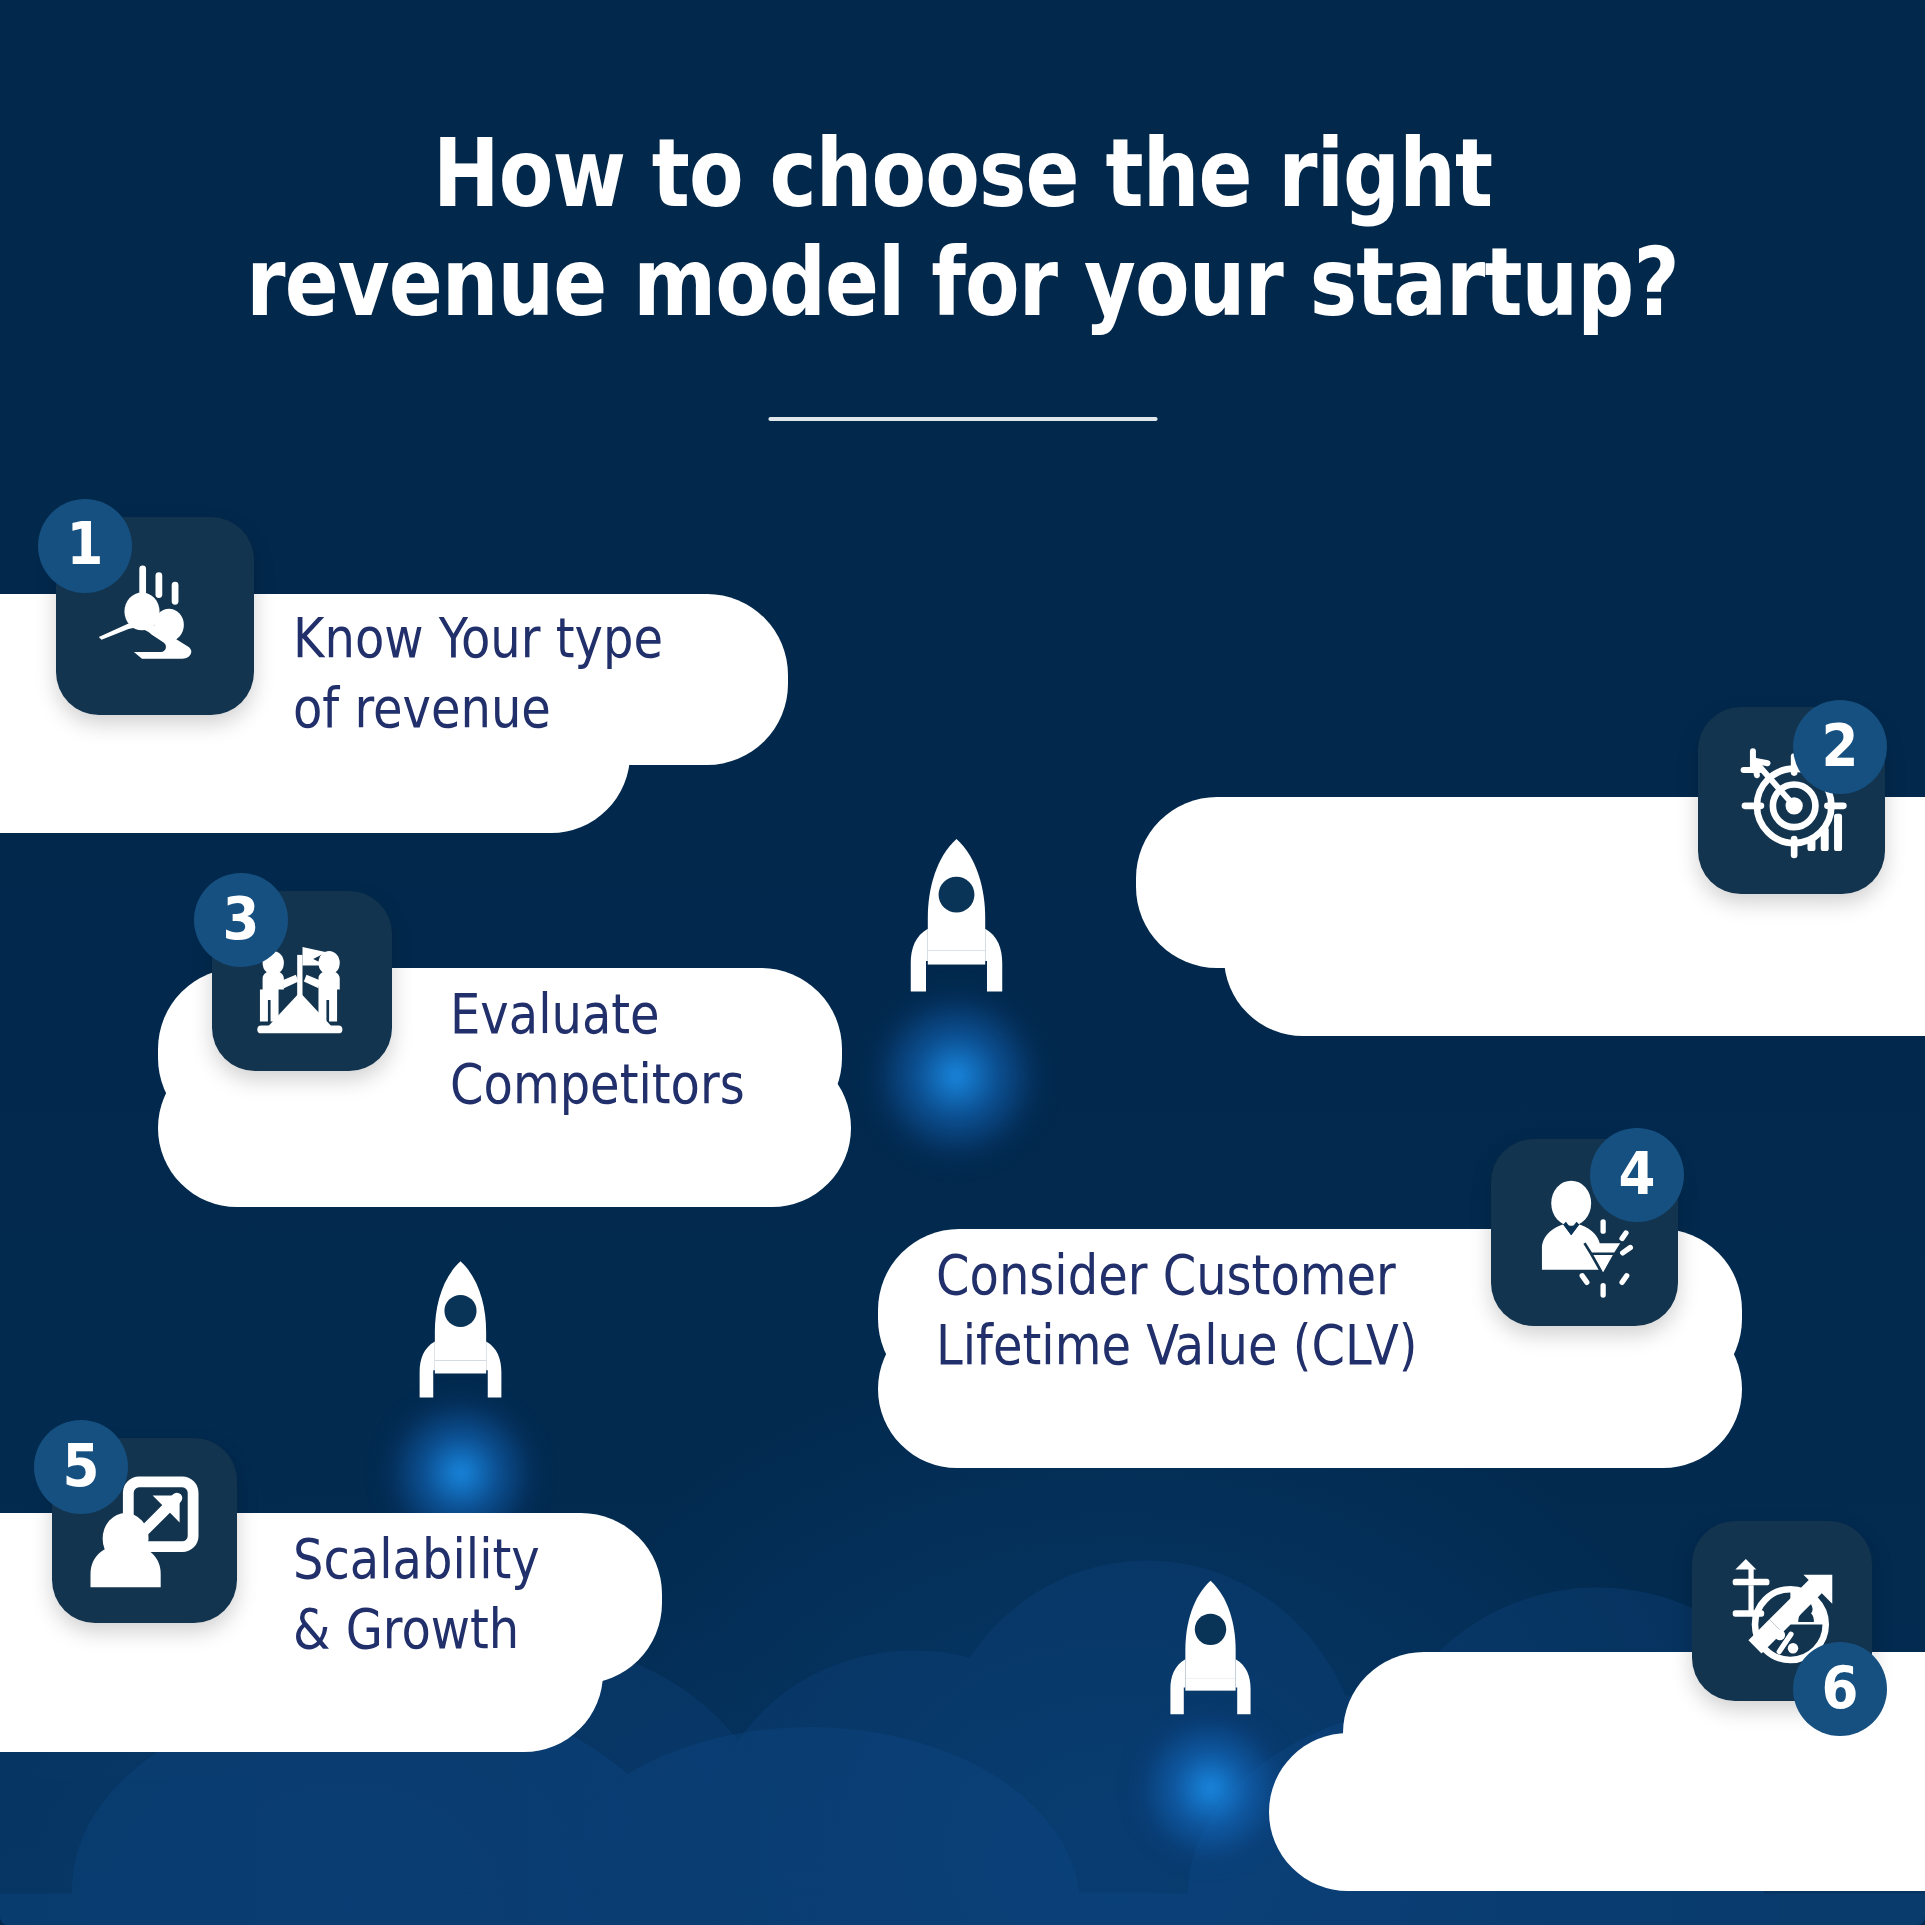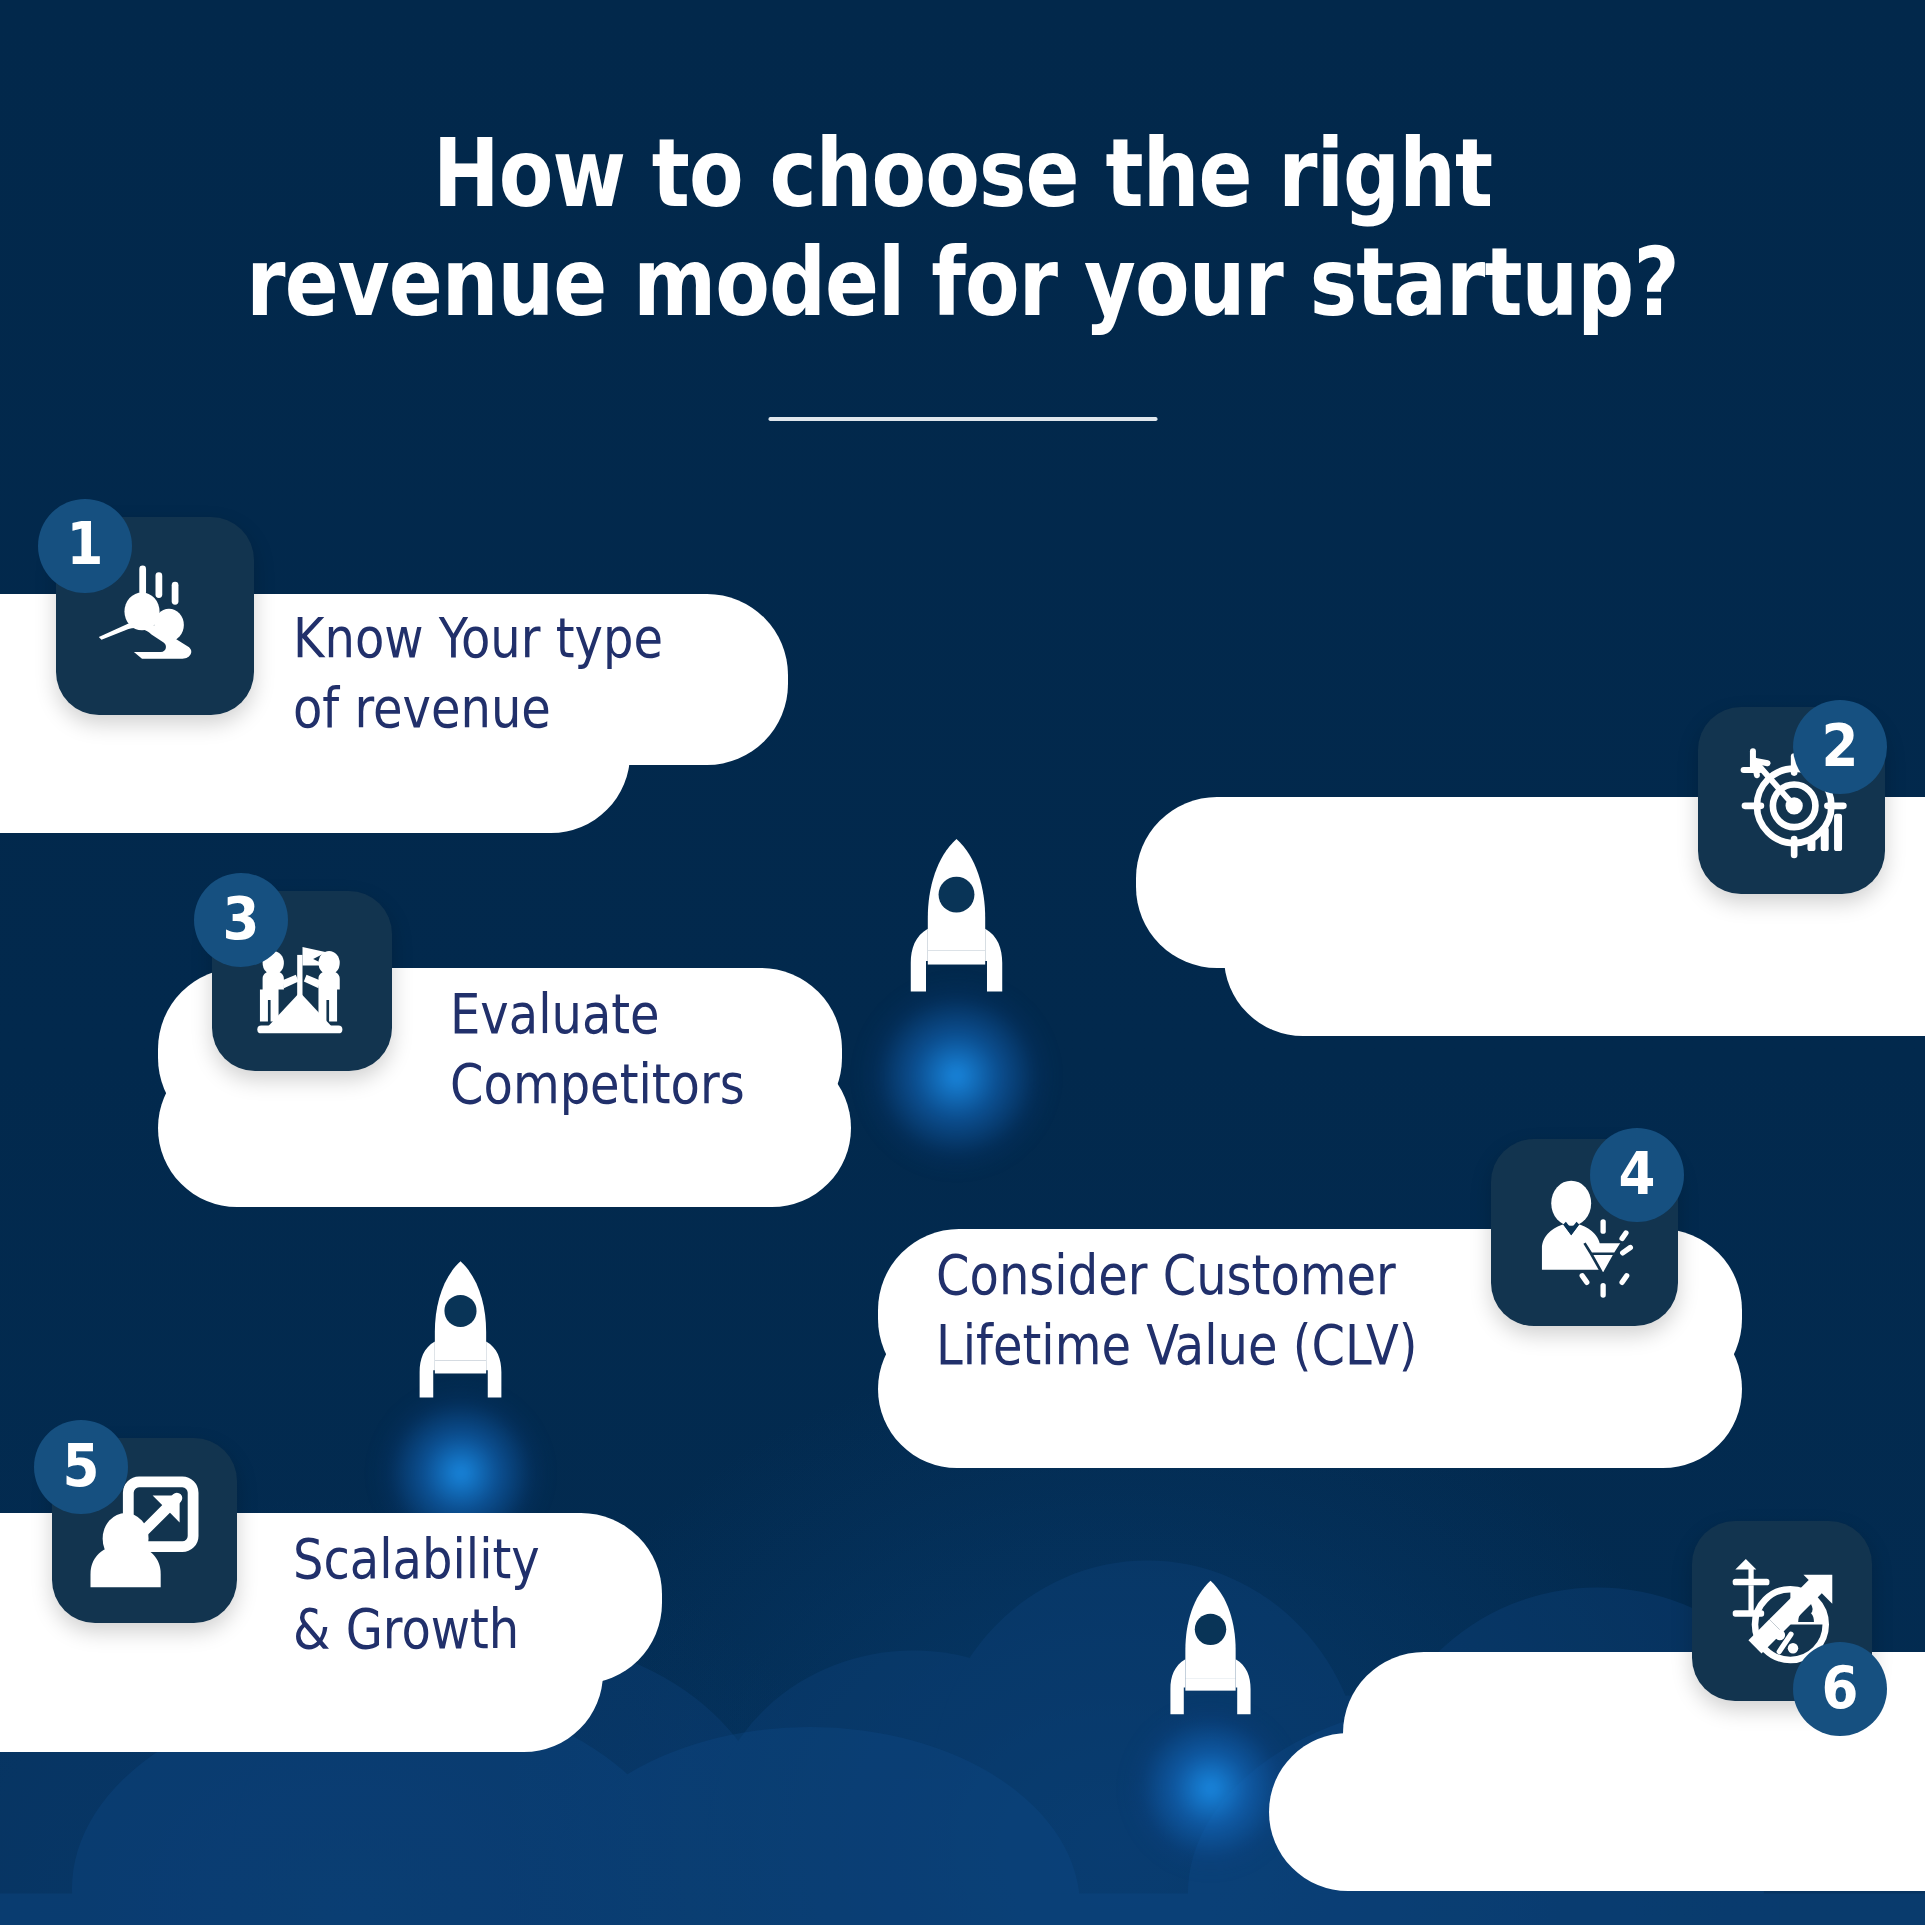--- a/index.html
+++ b/index.html
@@ -10,20 +10,21 @@
     overflow:hidden;
   }
   #stage{
     position:relative;
     width:1925px;height:1925px;
     background:
       radial-gradient(ellipse 990px 810px at 58% 96%, rgba(10,70,130,.55) 0%, rgba(10,70,130,0) 62%),
       radial-gradient(ellipse 810px 630px at 18% 99%, rgba(9,58,112,.45) 0%, rgba(9,58,112,0) 65%),
       linear-gradient(180deg,#02284b 0%,#02294d 55%,#032c52 100%);
     overflow:hidden;
+    border-radius:8px;
   }
 
   
   .cloudfield{position:absolute;left:0;bottom:0;width:1925px;height:504px;pointer-events:none;}
   .cloudfield svg{display:block;width:100%;height:100%;}
 
   
   .header{position:absolute;left:0;top:0;width:1925px;text-align:center;}
   .title{
     margin:0;padding-top:119px;

